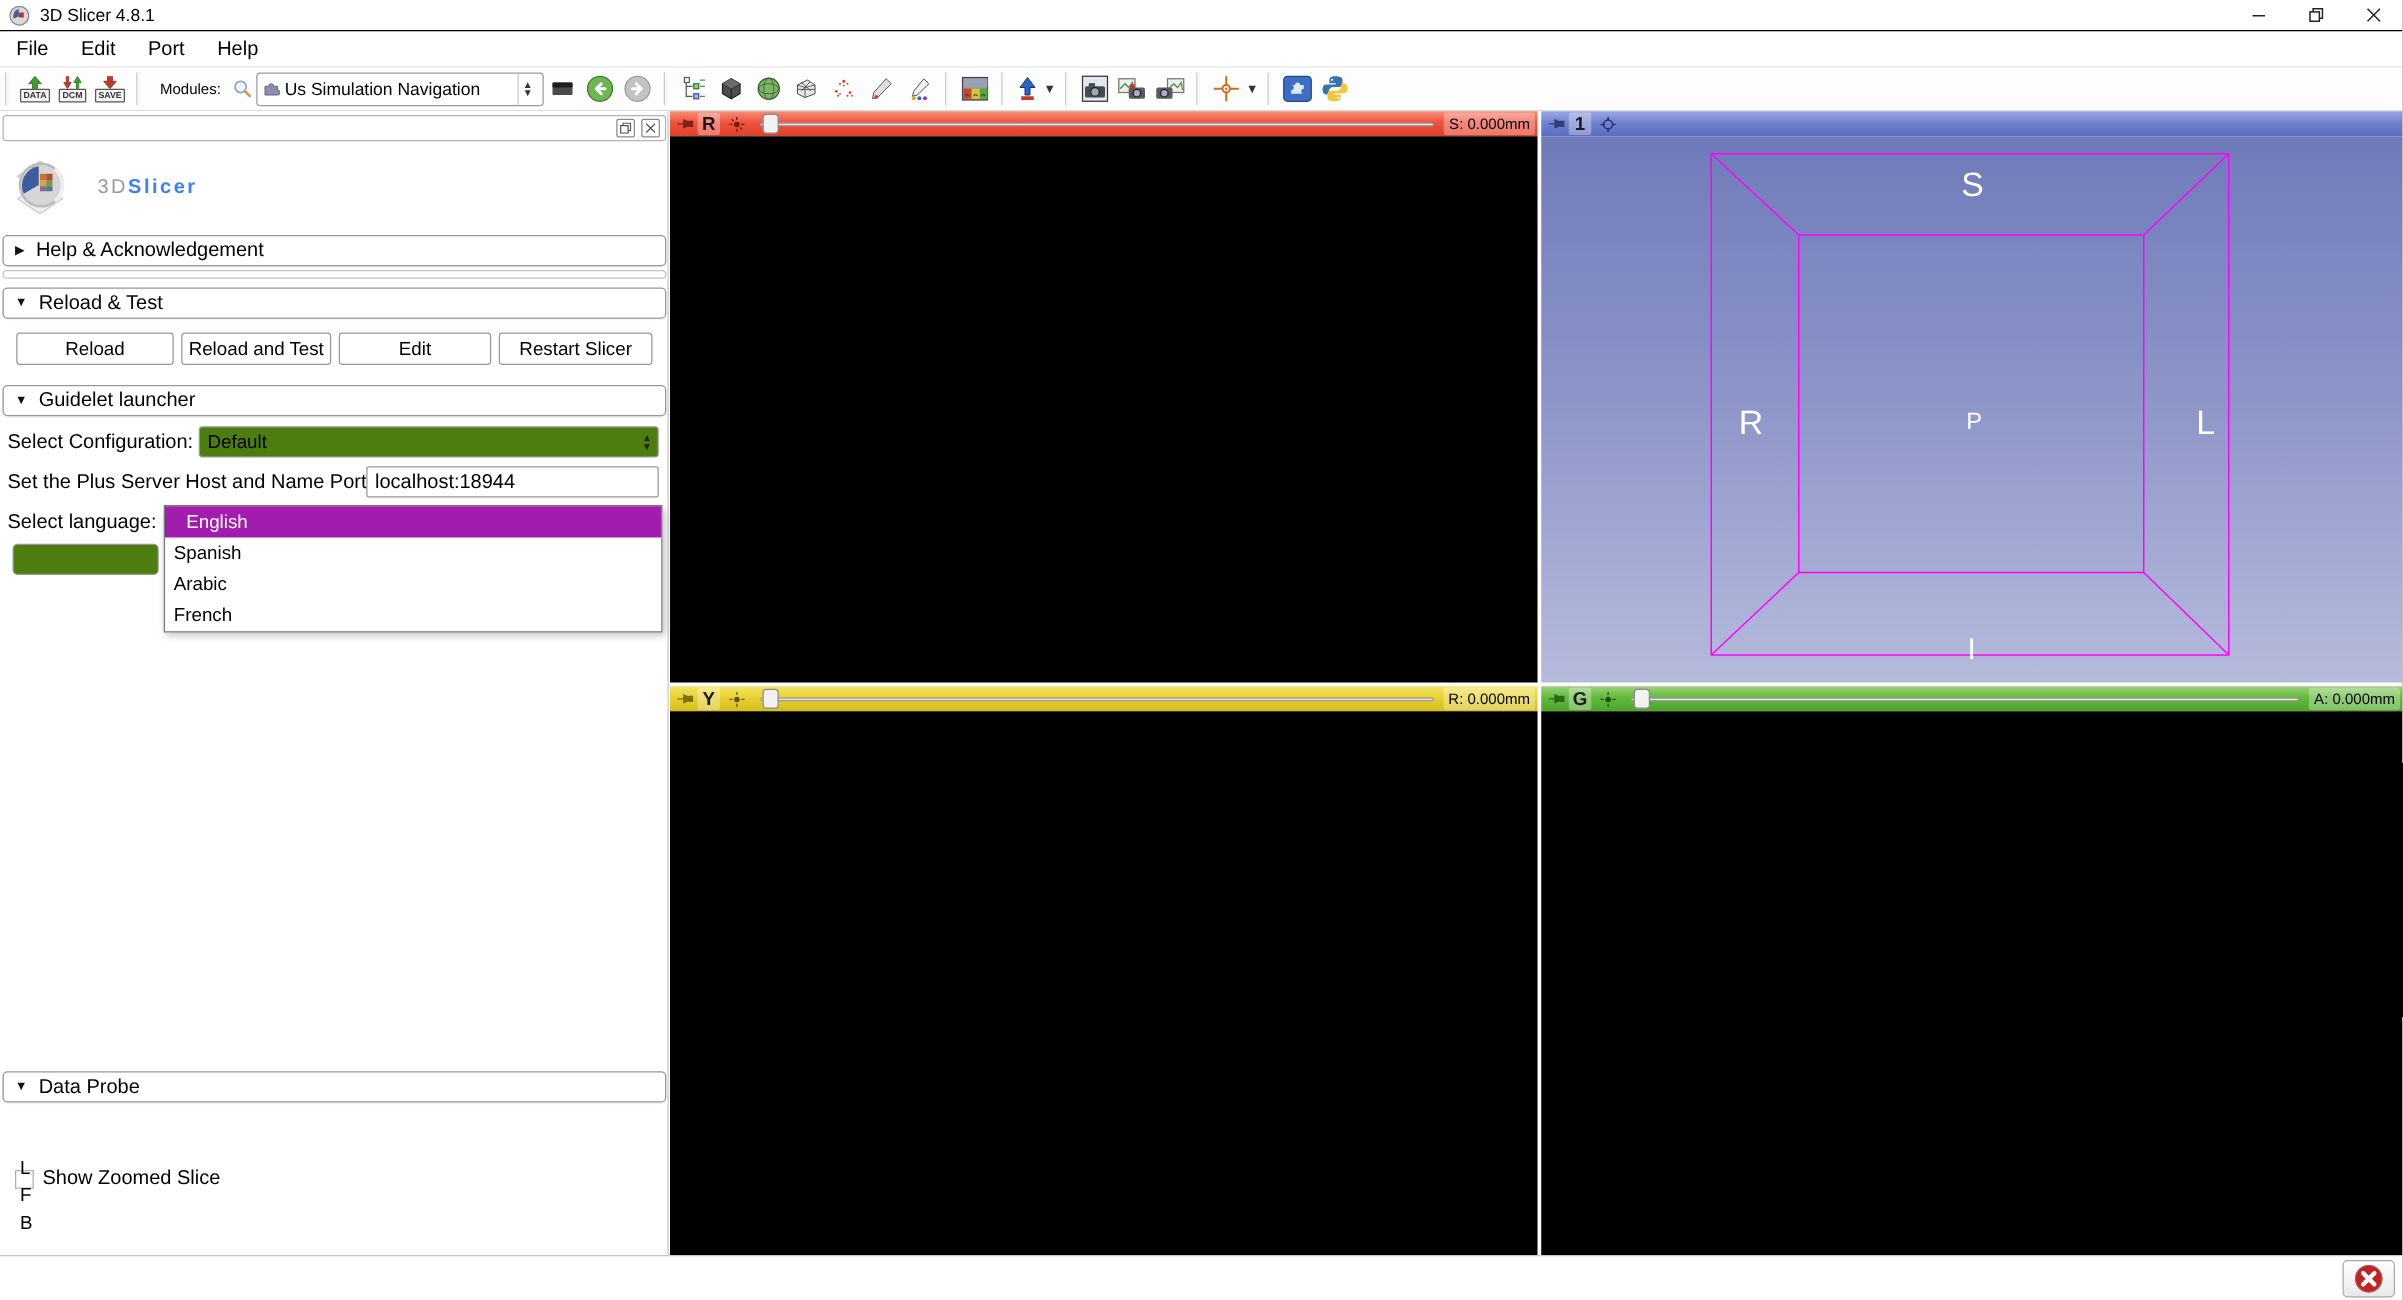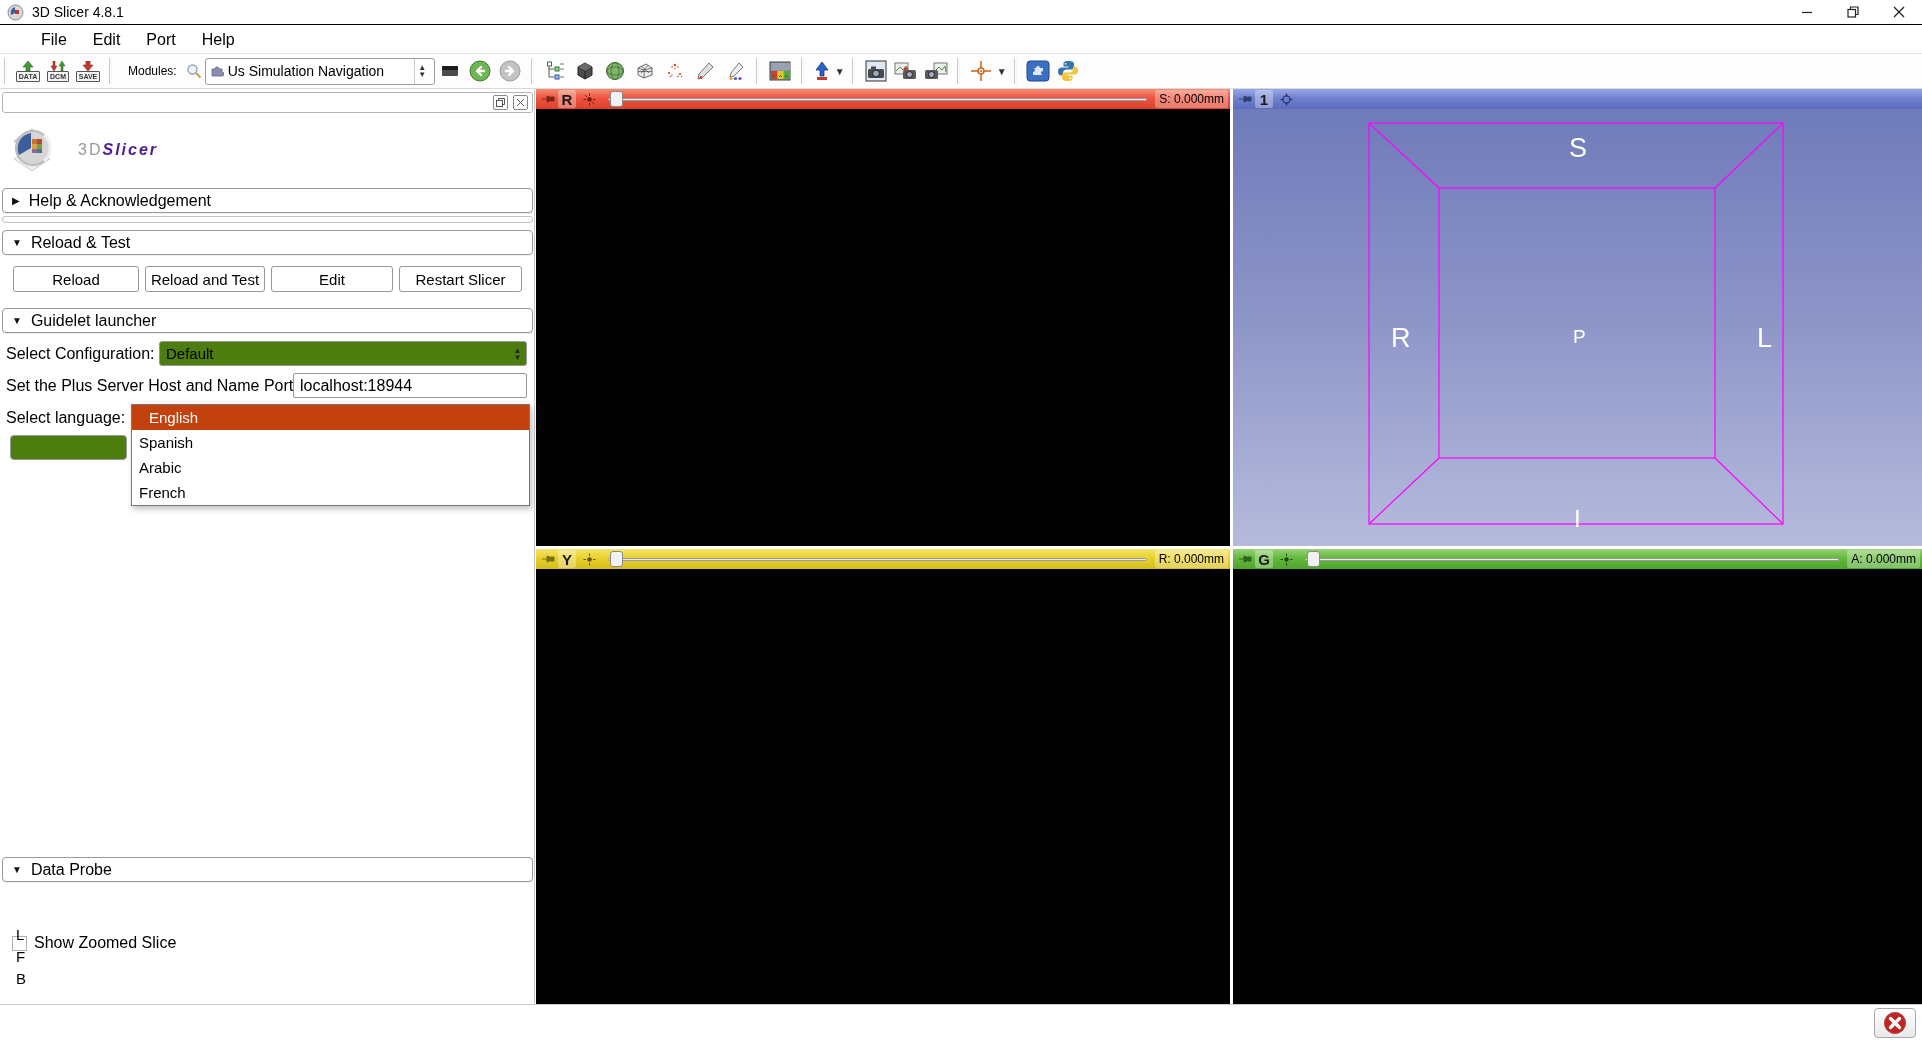--- a/index.html
+++ b/index.html
@@ -9,21 +9,21 @@
 
   
   .titlebar { position:absolute; left:0; top:0; width:1922px; height:25px; background:#ffffff; border-bottom:1px solid #000; display:flex; align-items:center; }
   .app-icon { width:17px; height:17px; margin:0 8px 0 7px; }
   .title-text { font-size:14px; color:#000; }
   .win-controls { position:absolute; right:0; top:0; height:24px; display:flex; }
   .win-btn { width:46px; height:24px; display:flex; align-items:center; justify-content:center; }
   .win-btn svg { stroke:#222; stroke-width:1.2; fill:none; }
 
   
-  .menubar { position:absolute; left:0; top:26px; width:1922px; height:27px; background:#ffffff; display:flex; align-items:center; gap:0;padding-left:28px; }
+  .menubar { position:absolute; left:0; top:26px; width:1922px; height:27px; background:#ffffff; display:flex; align-items:center; gap:0; }
   .menu-item { font-size:16px; color:#000; padding:4px 13px; }
 
   
   .toolbar { position:absolute; left:0; top:53px; width:1922px; height:36px; background:#fdfdfd; border-top:1px solid #e4e4e4; border-bottom:1px solid #dadada; display:flex; align-items:center; }
   .tb-sep { width:3px; height:26px; margin:0 6px; border-left:1px solid #c9c9c9; border-right:1px solid #f5f5f5; }
   .tb-btn { width:30px; height:30px; display:flex; align-items:center; justify-content:center; flex:0 0 auto; }
   .tb-caret { width:12px; font-size:10px; color:#333; text-align:center; }
   .io-icon { display:flex; flex-direction:column; align-items:center; width:28px; }
   .io-box { border:1px solid #555; background:#f4f4f4; font-size:7px; font-weight:bold; color:#333; padding:0 2px; line-height:9px; border-radius:1px; }
   .modules-label { font-size:12px; color:#000; margin:0 6px 0 10px; }
@@ -33,38 +33,38 @@
 
   
   .left-panel { position:absolute; left:0; top:89px; width:535px; height:915px; background:#ffffff; border-right:1px solid #c7c7c7; }
   .panel-topbar { position:absolute; left:2px; top:3px; width:531px; height:21px; border:1px solid #b4b4b4; border-radius:3px; background:#fff; }
   .panel-topbar .pt-icons { position:absolute; right:4px; top:2px; display:flex; gap:5px; }
   .pt-ic { width:15px; height:15px; border:1px solid #8a8a8a; border-radius:2px; display:flex; align-items:center; justify-content:center; color:#555; font-size:10px; background:#fff; }
 
   .logo-row { position:absolute; left:6px; top:30px; height:62px; display:flex; align-items:center; }
   .logo-text { margin-left:14px; font-size:16px; letter-spacing:2px; }
   .logo-3d { color:#9a9a9a; }
-  .logo-slicer { color:#4c1d95; font-weight:bold;font-style:italic; }
+  .logo-slicer { color:#3b82f6; font-weight:bold; }
 
   .collapse-btn { position:absolute; left:2px; width:531px; height:25px; border:1px solid #989898; border-radius:4px; background:#fff; display:flex; align-items:center; box-shadow:0 1px 1px rgba(0,0,0,0.06); }
   .collapse-arrow { margin:0 9px 0 9px; font-size:10px; color:#111; }
   .collapse-label { font-size:16px; color:#000; }
   .thin-bar { position:absolute; left:2px; width:531px; height:7px; border:1px solid #c4c4c4; border-radius:3px; background:#fdfdfd; }
 
   .push-btn { position:absolute; height:26px; border:1px solid #989898; border-radius:3px; background:#fff; font-size:15px; color:#000; display:flex; align-items:center; justify-content:center; }
 
   .form-label { position:absolute; font-size:16px; color:#000; }
   .combo { position:absolute; height:25px; border:1px solid #989898; border-radius:3px; background:#4d7c0f; display:flex; align-items:center; }
   .combo .cb-text { flex:1; font-size:15px; color:#000; padding-left:6px; }
   .combo .cb-spin { width:17px; height:100%; display:flex; flex-direction:column; align-items:center; justify-content:center; font-size:8px; line-height:7px; color:#222; }
   .lineedit { position:absolute; height:25px; border:1px solid #989898; border-radius:2px; background:#fff; font-size:16px; color:#000; display:flex; align-items:center; padding-left:6px; }
 
   .lang-list { position:absolute; left:131px; top:404px; width:399px; background:#fff; border:1px solid #777; box-shadow:2px 3px 6px rgba(0,0,0,0.25); }
   .lang-item { height:25px; display:flex; align-items:center; padding-left:7px; font-size:15px; color:#000; }
-  .lang-item.selected { background:#c2410c; color:#fff;padding-left:17px; }
+  .lang-item.selected { background:#a21caf; color:#fff;padding-left:17px; }
 
   .checkbox-row { position:absolute; display:flex; align-items:center; }
   .checkbox { width:15px; height:15px; border:1px solid #b0b0b0; background:#fff; margin-right:7px; }
   .cb-label { font-size:16px; color:#000; }
   .probe-line { position:absolute; font-size:15px; color:#000; }
 
   
   .slice-bar { position:absolute; height:20px; display:flex; align-items:center; overflow:hidden; }
   .bar-red { background:linear-gradient(180deg,#f98d77 0%,#ee5340 45%,#dc4129 100%); }
   .bar-yellow { background:linear-gradient(180deg,#f5e468 0%,#e8d12f 45%,#d5bd1a 100%); }

